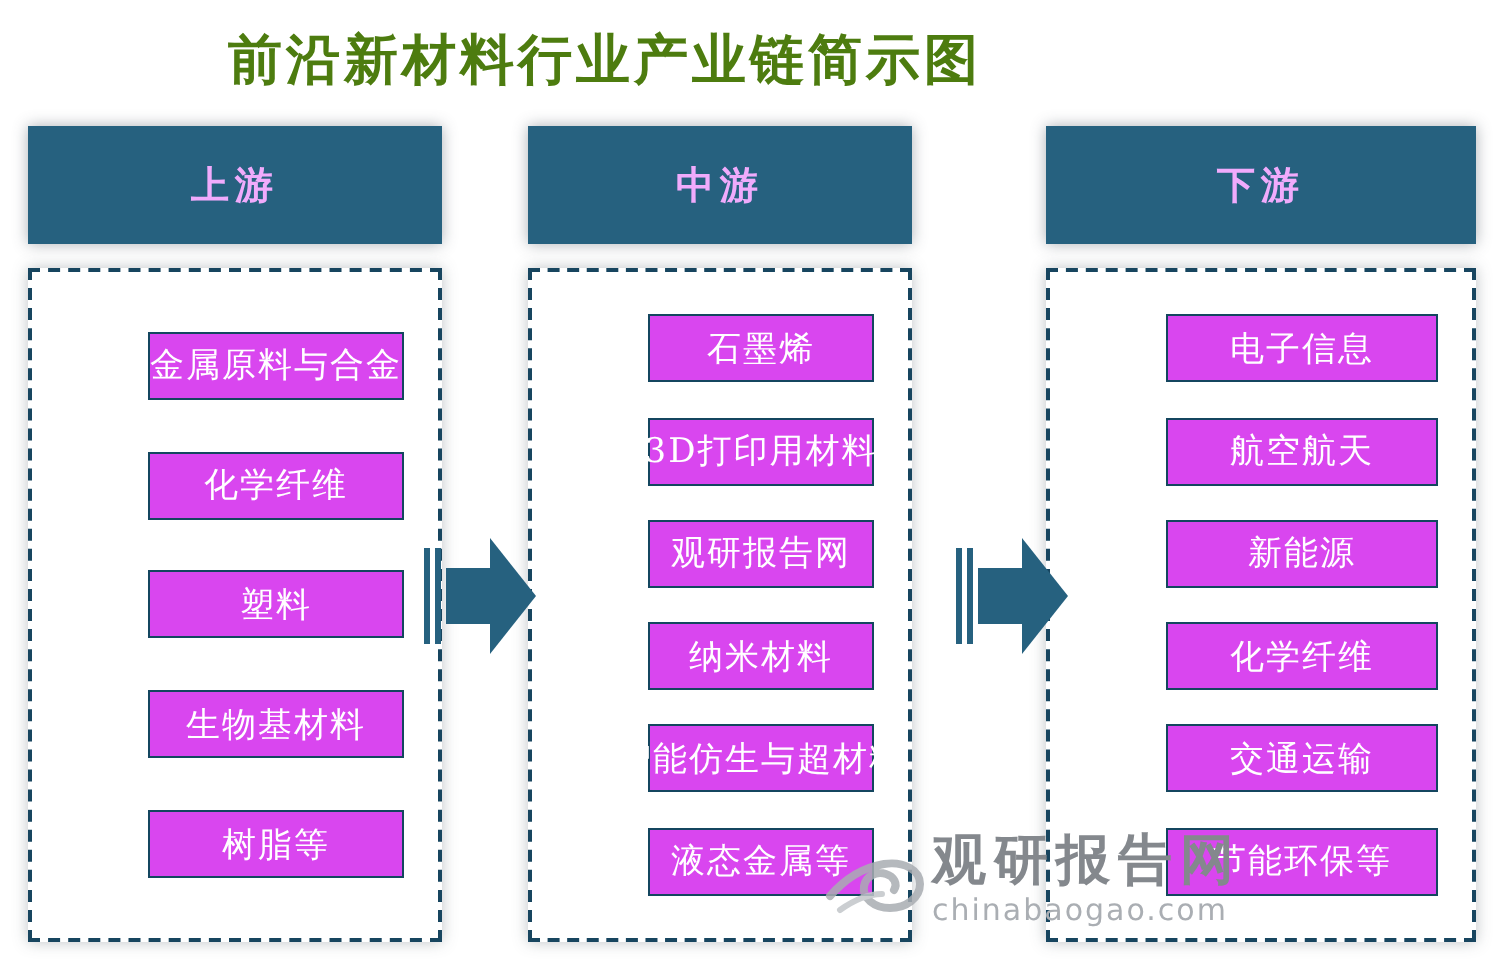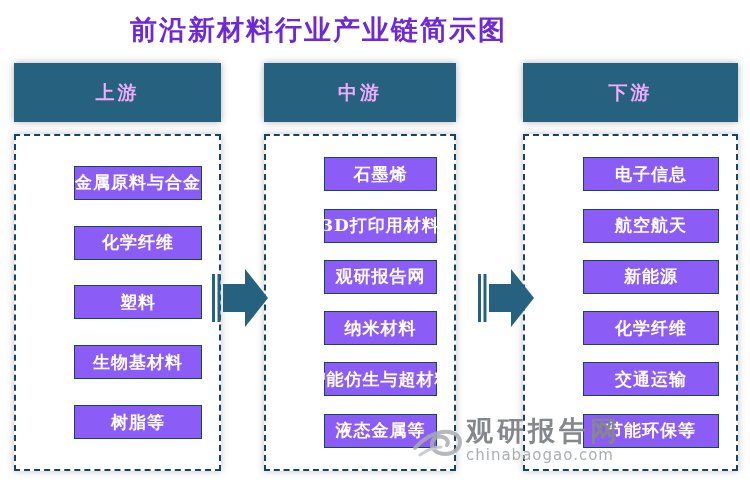--- a/index.html
+++ b/index.html
@@ -1,45 +1,45 @@
 <!DOCTYPE html>
 <html><head>
 <meta charset="utf-8">
 <style>
   html,body{margin:0;padding:0;background:#ffffff;}
   .canvas{
     position:relative;width:750px;height:487px;background:#ffffff;overflow:hidden;
     font-family:"DejaVu Serif","Liberation Serif",serif;
   }
   .page-title{
-    position:absolute;top:12px;left:16px;width:605px;text-align:center;
-    font-size:27px;font-weight:bold;color:#6d28d9;letter-spacing:2px;
+    position:absolute;top:12px;left:0;width:605px;text-align:center;
+    font-size:27px;font-weight:bold;color:#4d7c0f;letter-spacing:2px;
   }
   .stage-col{position:absolute;top:63px;}
   .col-1{left:14px;width:207px;}
   .col-2{left:264px;width:192px;}
   .col-3{left:523px;width:215px;}
   .stage-header{
     height:59px;background:#26617f;color:#f0abfc;
     display:flex;align-items:center;justify-content:center;
     font-size:19px;font-weight:bold;letter-spacing:3px;
     box-shadow:0 0 7px rgba(70,80,90,0.45);
   }
   .stage-body{
     margin-top:12px;height:337px;box-sizing:border-box;
     border:2px dashed #17455f;
     display:flex;flex-direction:column;justify-content:space-evenly;
     padding:4px 17px;
     box-shadow:0 0 7px rgba(70,80,90,0.35);
     background:#ffffff;
   }
   .chain-item{
-    height:32px;background:#8b5cf6;border:1px solid #14465f;color:#ffffff;
+    height:32px;background:#d946ef;border:1px solid #14465f;color:#ffffff;
     display:flex;align-items:center;justify-content:center;
-    font-size:17px;font-weight:bold;letter-spacing:1px;white-space:nowrap;margin-left:41px;
+    font-size:17px;font-weight:normal;letter-spacing:1px;white-space:nowrap;margin-left:41px;
   }
   .flow-arrow{position:absolute;top:269px;width:56px;height:58px;}
   .arrow-1{left:212px;}
   .arrow-2{left:478px;}
   .flow-arrow svg{display:block;width:56px;height:58px;}
   .watermark{
     position:absolute;left:412px;top:414px;display:flex;align-items:center;
     z-index:6;pointer-events:none;
   }
   .wm-logo{width:52px;height:52px;opacity:0.85;}

